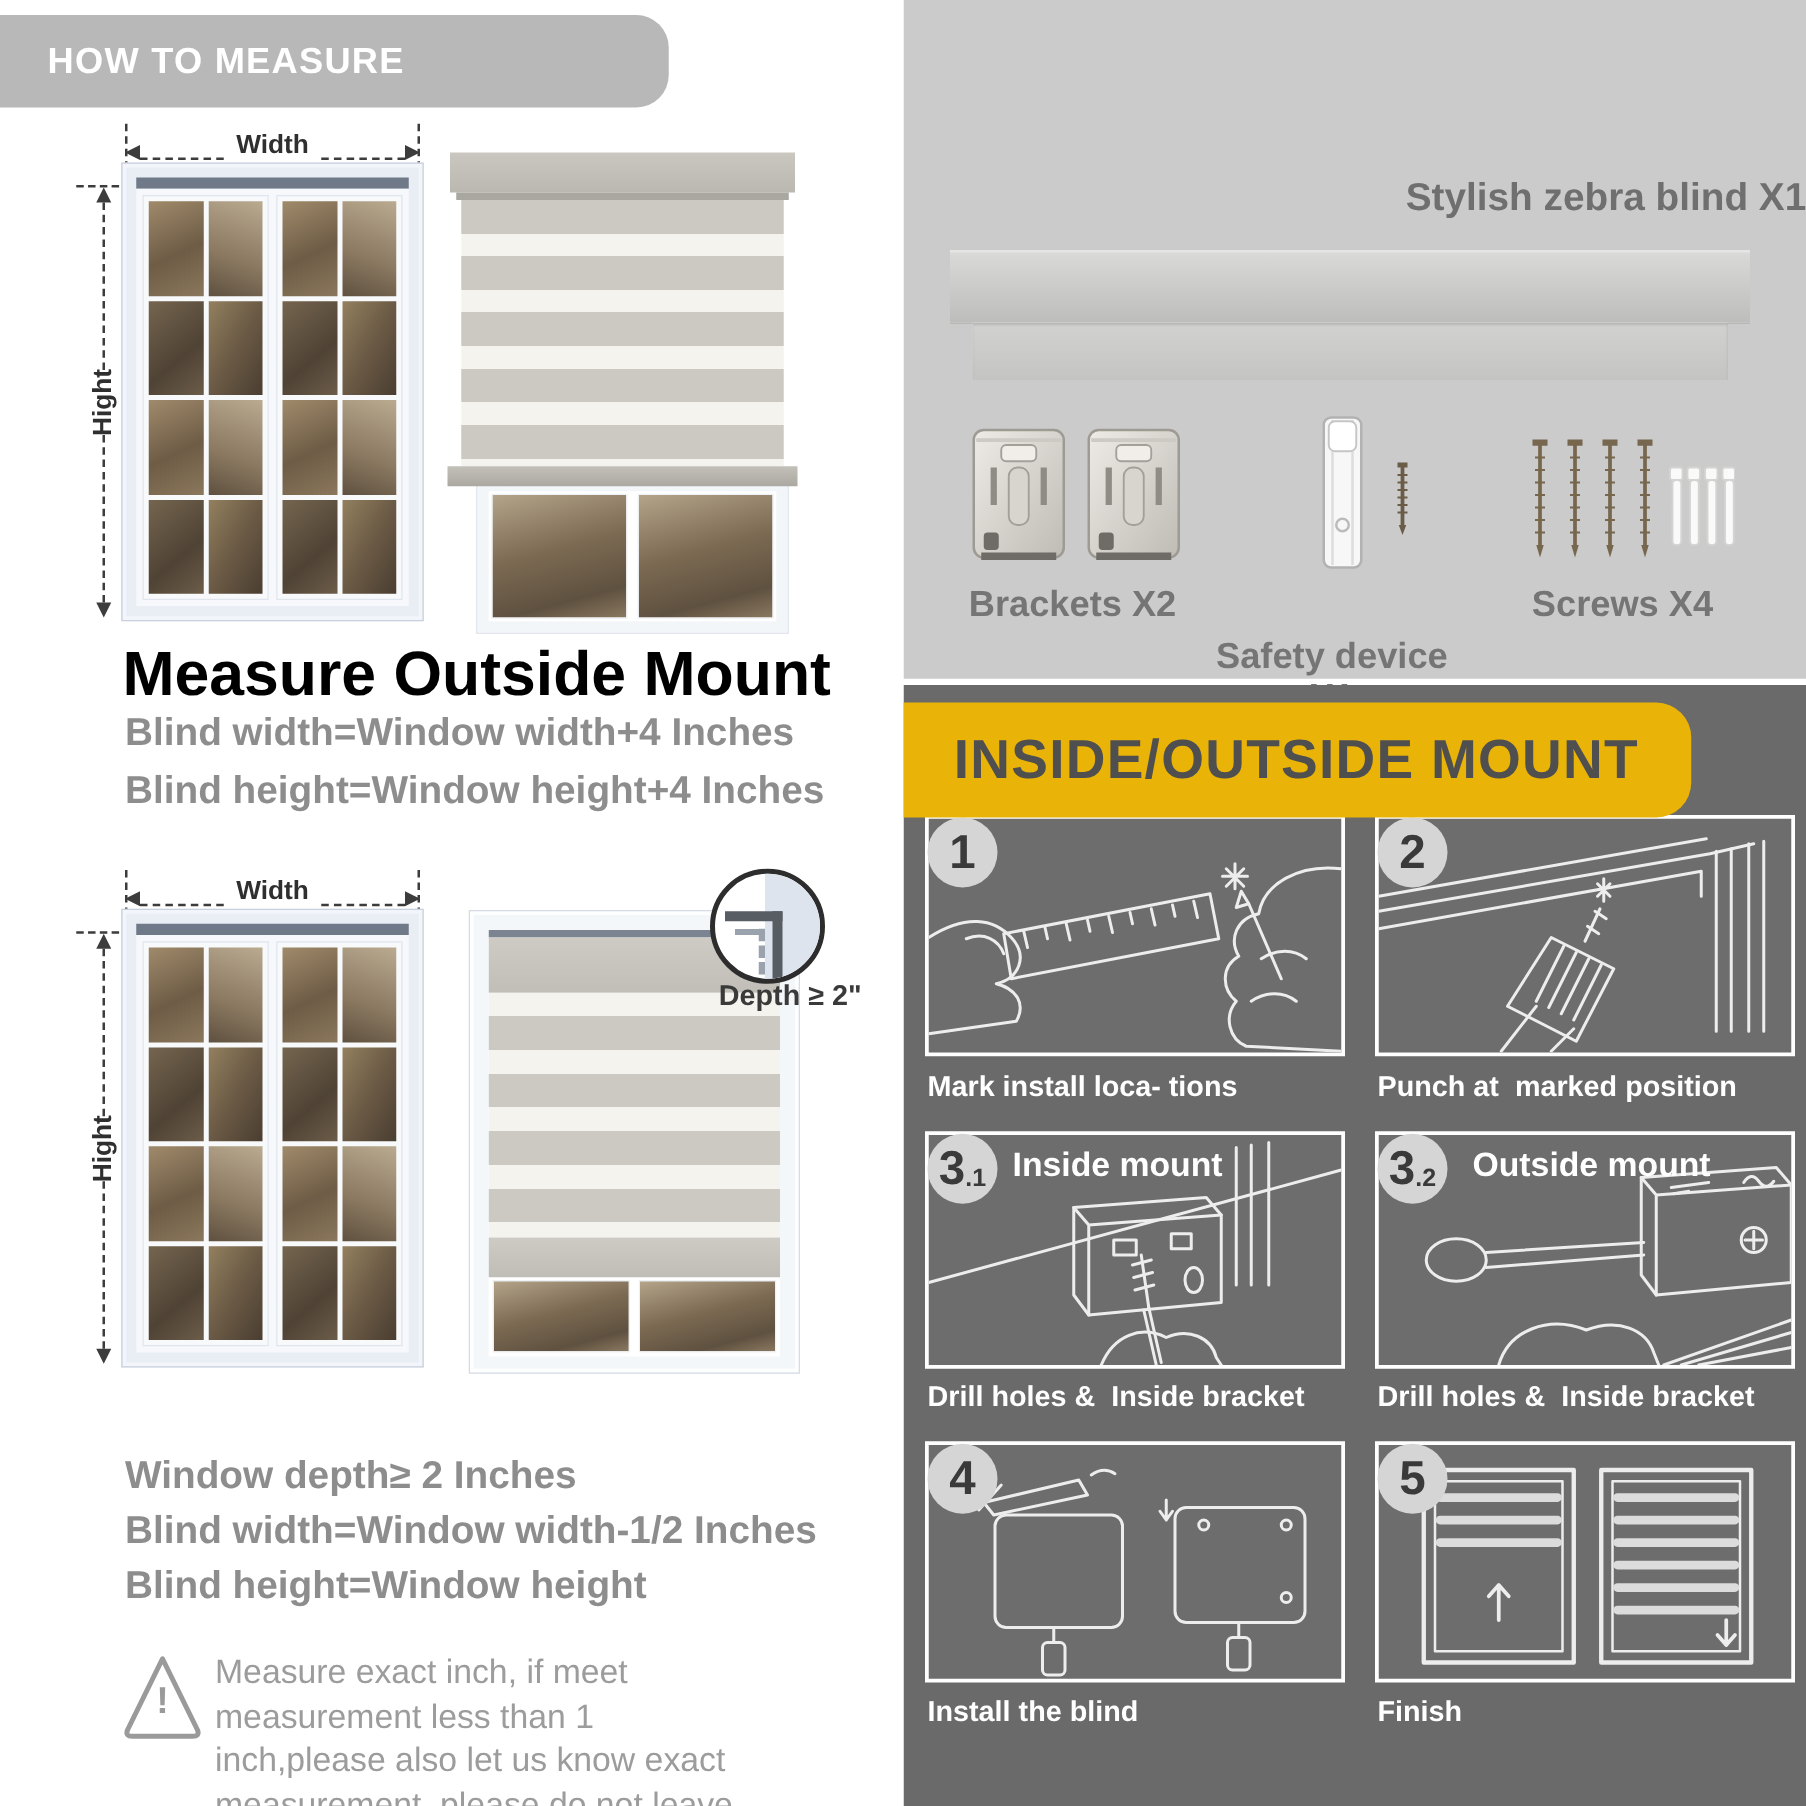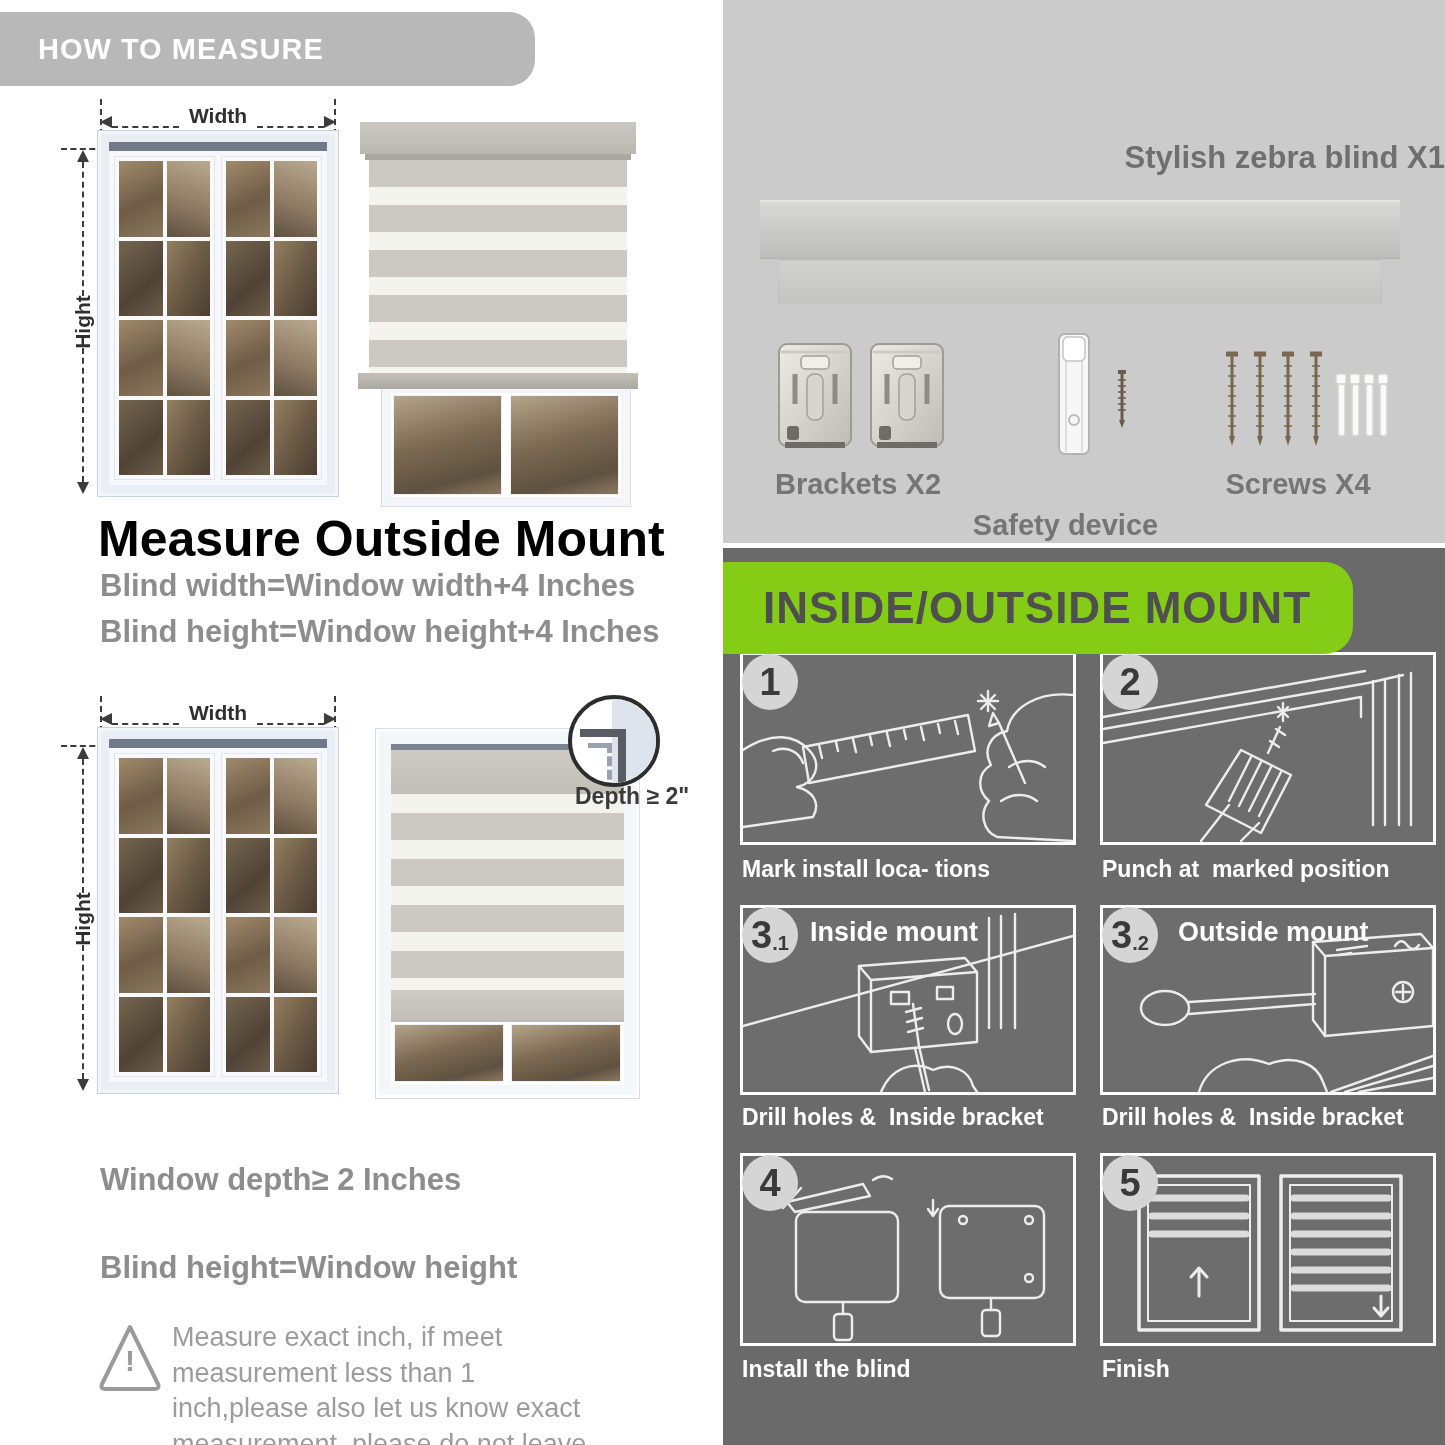--- a/index.html
+++ b/index.html
@@ -6,21 +6,21 @@
   #canvas{position:relative;width:1445px;height:1445px;background:#fff;overflow:hidden;
           font-family:"Liberation Sans","DejaVu Sans",sans-serif;}
   .abs{position:absolute;}
 
   
   .banner{position:absolute;display:flex;align-items:center;font-weight:bold;letter-spacing:1px;}
   #left-banner{left:0;top:12px;width:497px;height:74px;background:#b8b8b8;border-radius:0 26px 26px 0;
                color:#fff;font-size:29px;padding-left:38px;}
   #inc-banner{left:723px;top:12px;width:360px;height:76px;background:#fff;border-radius:0 26px 26px 0;
               color:#c8c8c8;font-size:40px;padding-left:38px;}
-  #mount-banner{left:723px;top:562px;width:590px;height:92px;background:#84cc16;border-radius:0 28px 28px 0;
+  #mount-banner{left:723px;top:562px;width:590px;height:92px;background:#eab308;border-radius:0 28px 28px 0;
               color:#4f4f4f;font-size:44px;padding-left:40px;z-index:3;}
 
   
   #inc-section{left:723px;top:0;width:722px;height:543px;background:#cbcbcb;}
   #mount-section{left:723px;top:548px;width:722px;height:897px;background:#6a6a6a;}
 
   
   .window-photo{position:absolute;width:240px;height:365px;background:#e9eef5;
                 border:1px solid #c9d1de;box-shadow:inset 0 0 0 3px #f2f5fa;}
   .wp-head{position:absolute;left:11px;right:11px;top:11px;height:9px;background:#6f7988;}
@@ -230,20 +230,21 @@
     </div>
   </div>
   <div id="magnify" class="abs">
     <div class="mag-wall"></div>
     <div class="mag-L"></div>
     <div class="mag-L2"></div>
   </div>
   <div id="depth-label">Depth ≥ 2"</div>
 
   <div class="h-line" style="left:100px;top:1162px;">Window depth≥ 2 Inches</div>
+  <div class="h-line" style="left:100px;top:1206px;">Blind width=Window width-1/2 Inches</div>
   <div class="h-line" style="left:100px;top:1250px;">Blind height=Window height</div>
 
   <div id="warn-box">
     <svg width="64" height="70" viewBox="0 0 64 70">
       <path d="M32 5 L60 62 Q62 67 56 67 L8 67 Q2 67 4 62 Z" fill="none" stroke="#9a9a9a" stroke-width="4" stroke-linejoin="round"></path>
     </svg>
     <div id="warn-mark">!</div>
   </div>
   <div id="warn-text">Measure exact inch, if meet measurement less than 1 inch,please also let us know exact measurement, please do not leave it</div>
 

